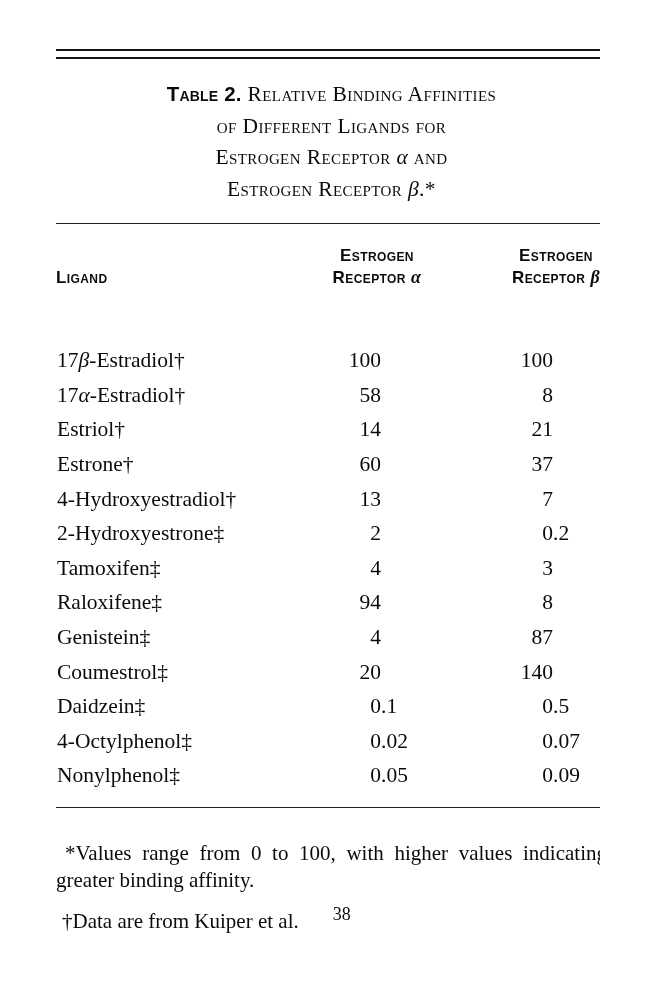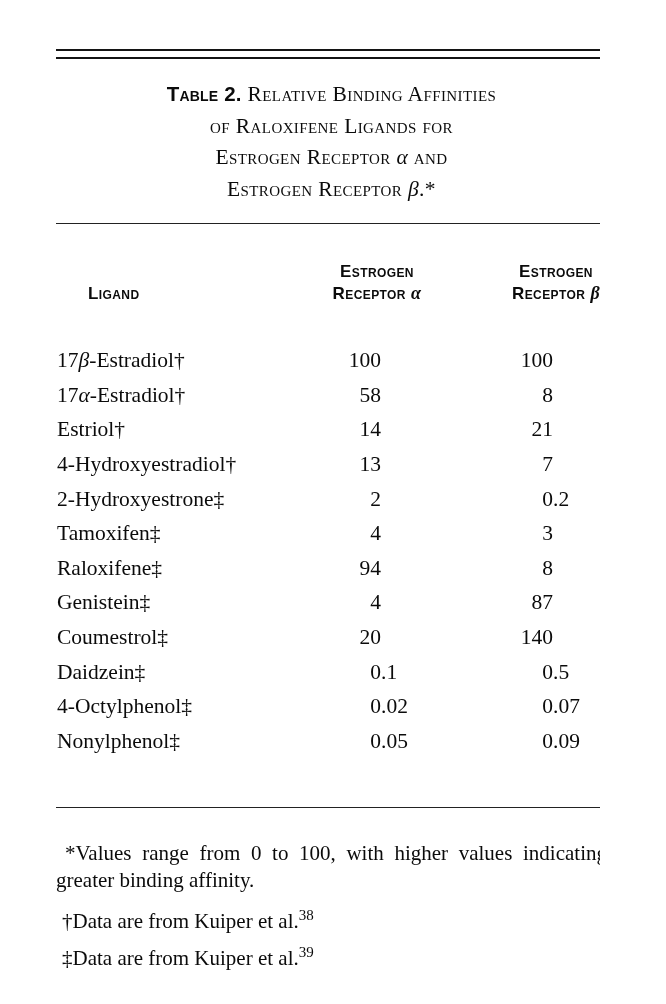--- a/index.html
+++ b/index.html
@@ -21,56 +21,56 @@
     font-variant:small-caps; letter-spacing:0.4px;
   }
   .t-tag { font-family:"Liberation Sans", sans-serif; font-weight:bold; font-size:20.5px; letter-spacing:0.2px; }
   .t-sc { }
   .t-g { font-variant:normal; font-style:italic; }
   .t-n { font-variant:normal; }
 
   
   .header-row { top:255px; height:50px; }
   .hdr {
-    position:absolute; bottom:0; font-family:"Liberation Sans", sans-serif;
+    position:absolute; bottom:16px; font-family:"Liberation Sans", sans-serif;
     font-weight:bold; font-variant:small-caps; font-size:17px; line-height:21.8px;
     letter-spacing:0.4px; white-space:nowrap;
   }
-  .hdr-ligand { left:0;margin-left:32px; }
+  .hdr-ligand { left:0; }
   .hdr-a { left:321px; transform:translateX(-50%); text-align:center; }
   .hdr-b { left:500px; transform:translateX(-50%); text-align:center; }
   .hdr .greek { font-family:"Liberation Serif", serif; font-style:italic; font-variant:normal; font-size:18px; }
 
   
   .table-body { top:343px; font-size:21.5px; }
   .trow { position:relative; height:34.6px;text-align:center; }
   .trow > span { position:absolute; top:50%; transform:translateY(-50%); white-space:nowrap; }
   .cell-ligand { left:1px; }
   .ia { right:226px; }   
   .fa { left:325px; }    
   .ib { right:54px; }    
   .fb { left:497px; }    
   .gi { font-style:italic; }
 
   
   .footnotes { top:840px; font-size:21px; line-height:26.5px; }
   .fn { margin:0 0 10px 0; text-indent:6px; }
   .fn-just { text-align:justify; text-indent:9px; margin:0 0 15px 0; }
-  .footnotes sup { font-size:15px; line-height:0; }
+  .footnotes sup { font-size:18px; line-height:0;margin-left:34px; }
 </style>
 </head>
 <body>
 
 <div class="page">
 
   <div class="content rule-double"></div>
 
   <div class="content title-block" id="title-block">
       <div><span class="t-tag">Table 2.</span><span class="t-sc"> Relative Binding Affinities</span></div>
-      <div><span class="t-sc">of Raloxifene Ligands for</span></div>
+      <div><span class="t-sc">of Different Ligands for</span></div>
       <div><span class="t-sc">Estrogen Receptor </span><span class="t-g">α</span><span class="t-sc"> and</span></div>
       <div><span class="t-sc">Estrogen Receptor </span><span class="t-g">β</span><span class="t-n">.*</span></div>
     </div>
 
   <div class="content rule-single rule-mid"></div>
 
   <div class="content header-row">
     <div class="hdr hdr-ligand">
       <span>Ligand</span>
     </div>
@@ -97,20 +97,27 @@
         <span class="ia">58</span>
         <span class="fa"></span>
         <span class="ib">8</span>
         <span class="fb"></span>
       </div>
       <div class="trow">
         <span class="cell-ligand">Estriol†</span>
         <span class="ia">14</span>
         <span class="fa"></span>
         <span class="ib">21</span>
+        <span class="fb"></span>
+      </div>
+      <div class="trow">
+        <span class="cell-ligand">Estrone†</span>
+        <span class="ia">60</span>
+        <span class="fa"></span>
+        <span class="ib">37</span>
         <span class="fb"></span>
       </div>
       <div class="trow">
         <span class="cell-ligand">4-Hydroxyestradiol†</span>
         <span class="ia">13</span>
         <span class="fa"></span>
         <span class="ib">7</span>
         <span class="fb"></span>
       </div>
       <div class="trow">
@@ -169,16 +176,15 @@
         <span class="ib">0</span>
         <span class="fb">.09</span>
       </div>
     </div>
 
   <div class="content rule-single rule-bottom"></div>
 
   <div class="content footnotes">
     <p class="fn-just"><span>*</span><span>Values range from 0 to 100, with higher values indicating greater binding affinity.</span></p>
     <p class="fn"><span>†</span><span>Data are from Kuiper et al.</span><sup>38</sup></p>
-    <p class="fn"><span>‡</span><span>Data are from Kuiper et al.</span><sup>39</sup></p>
   </div>
 
 </div>
 
 </body></html>

